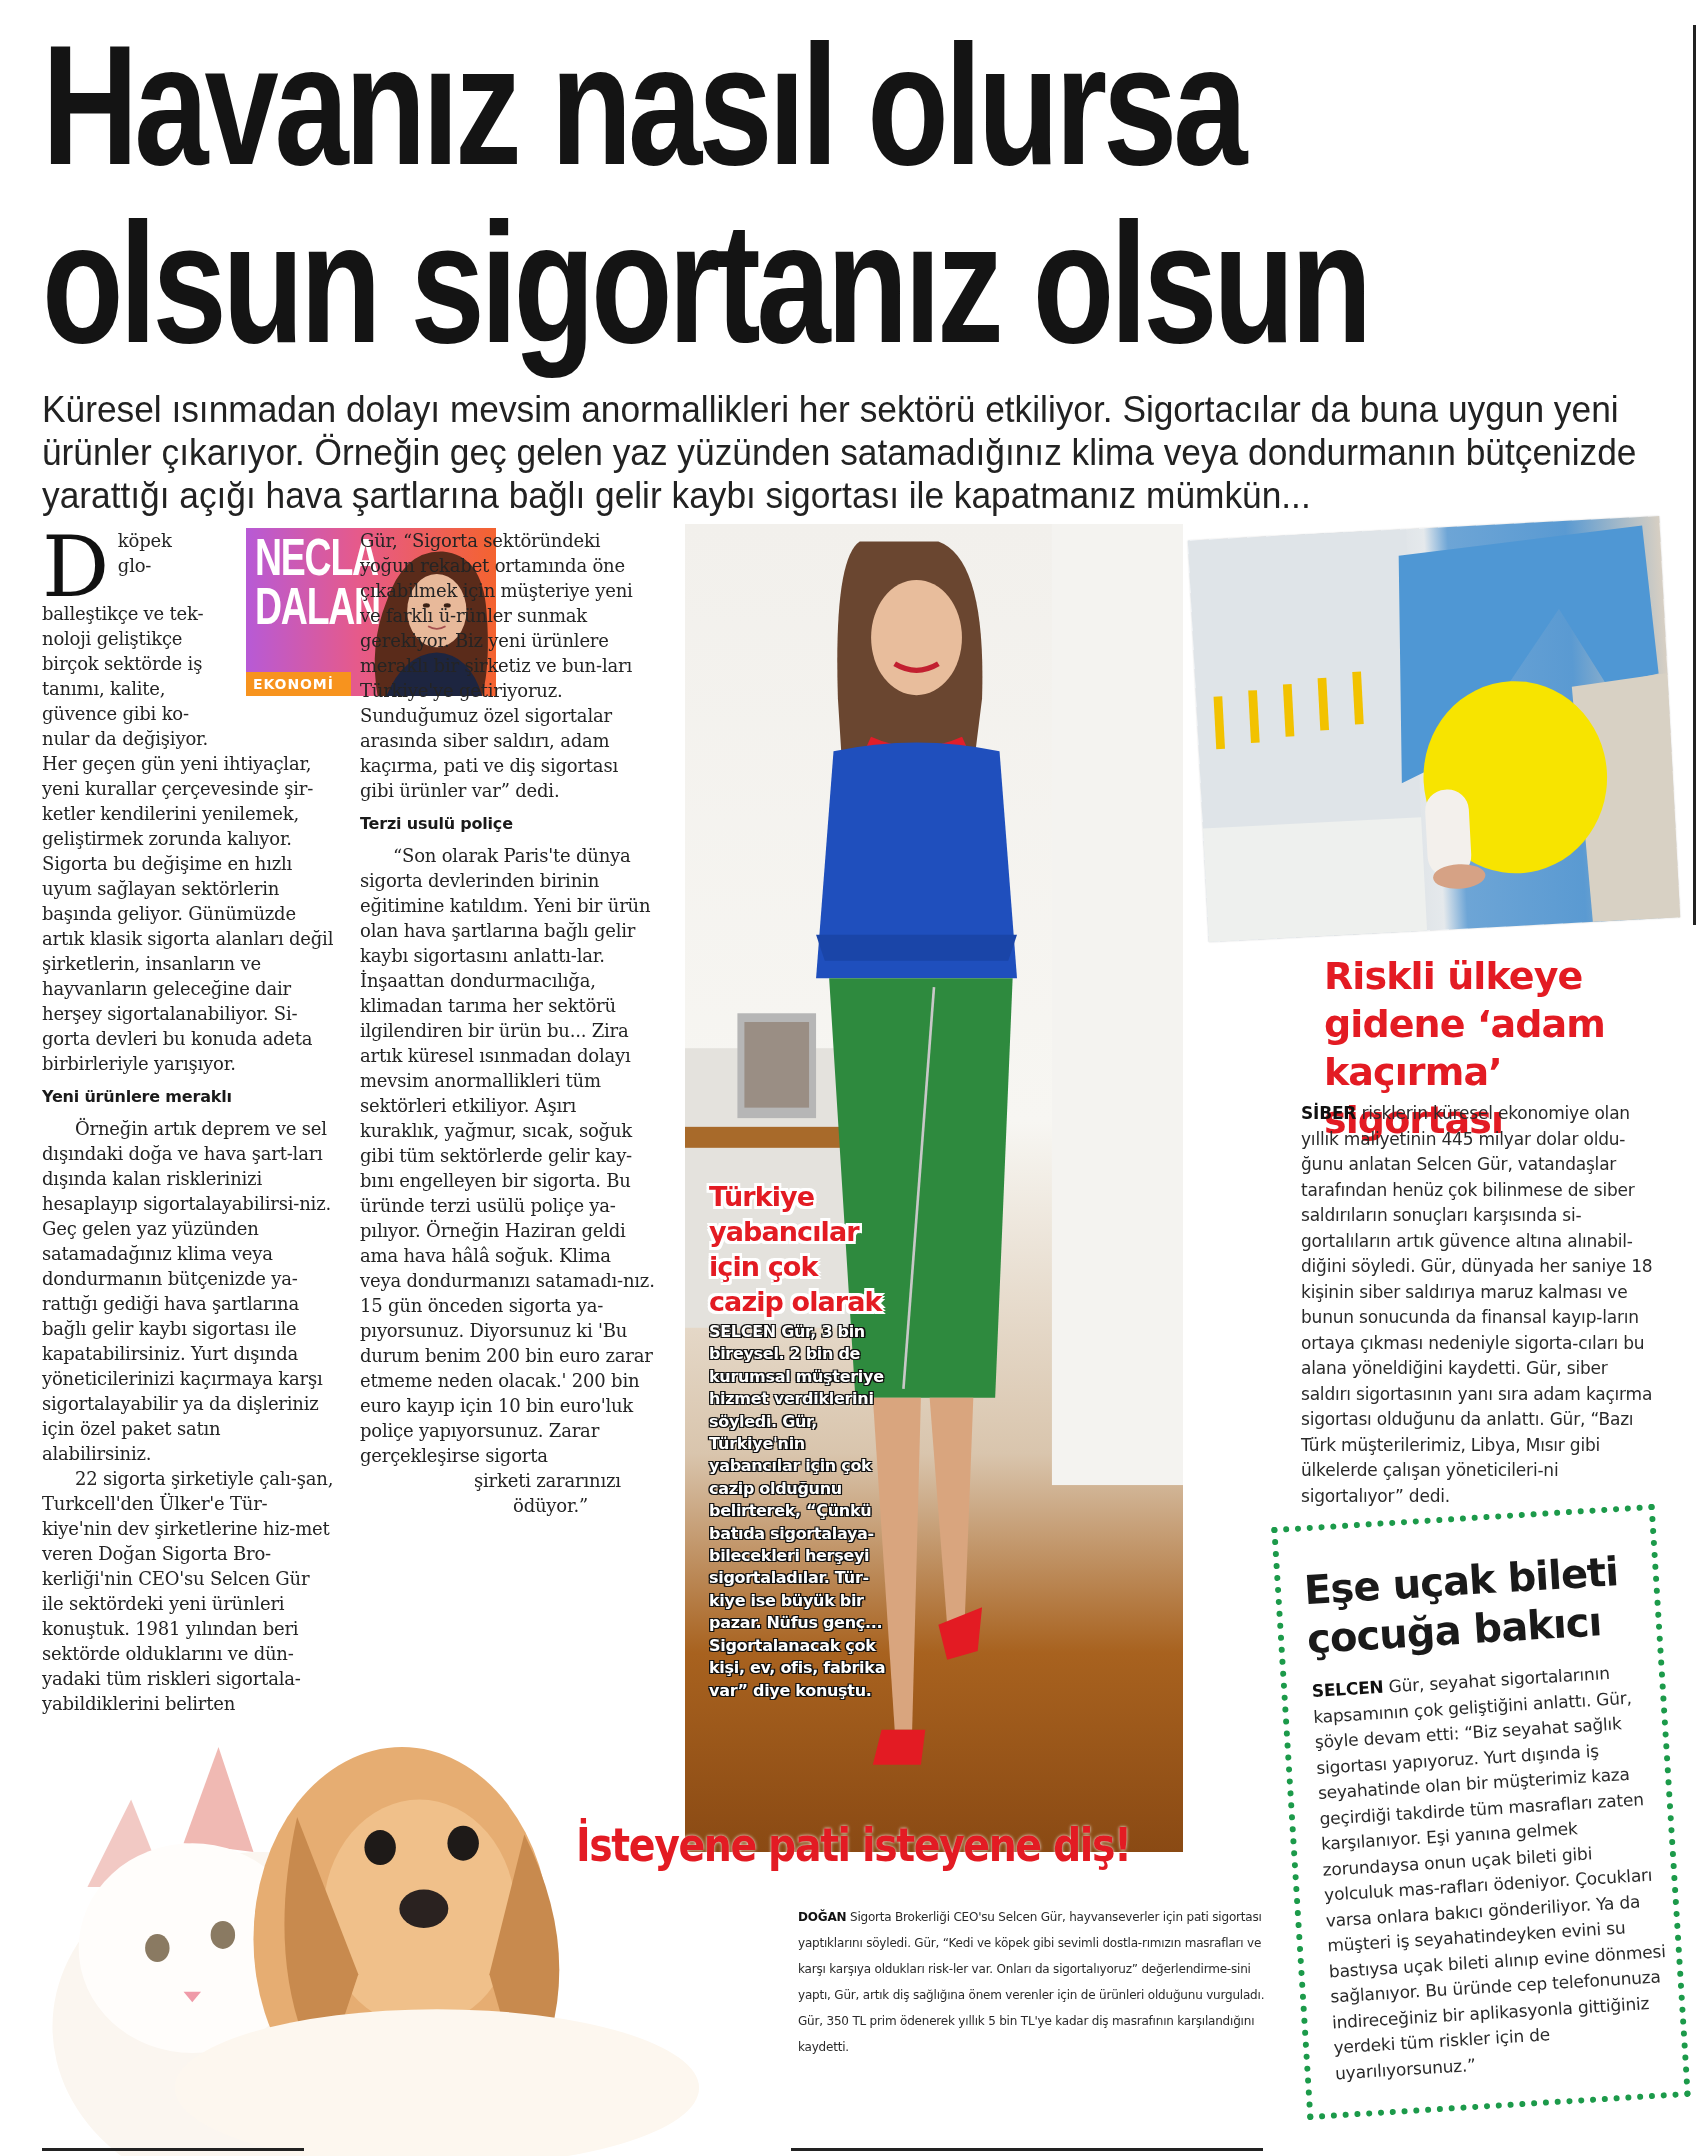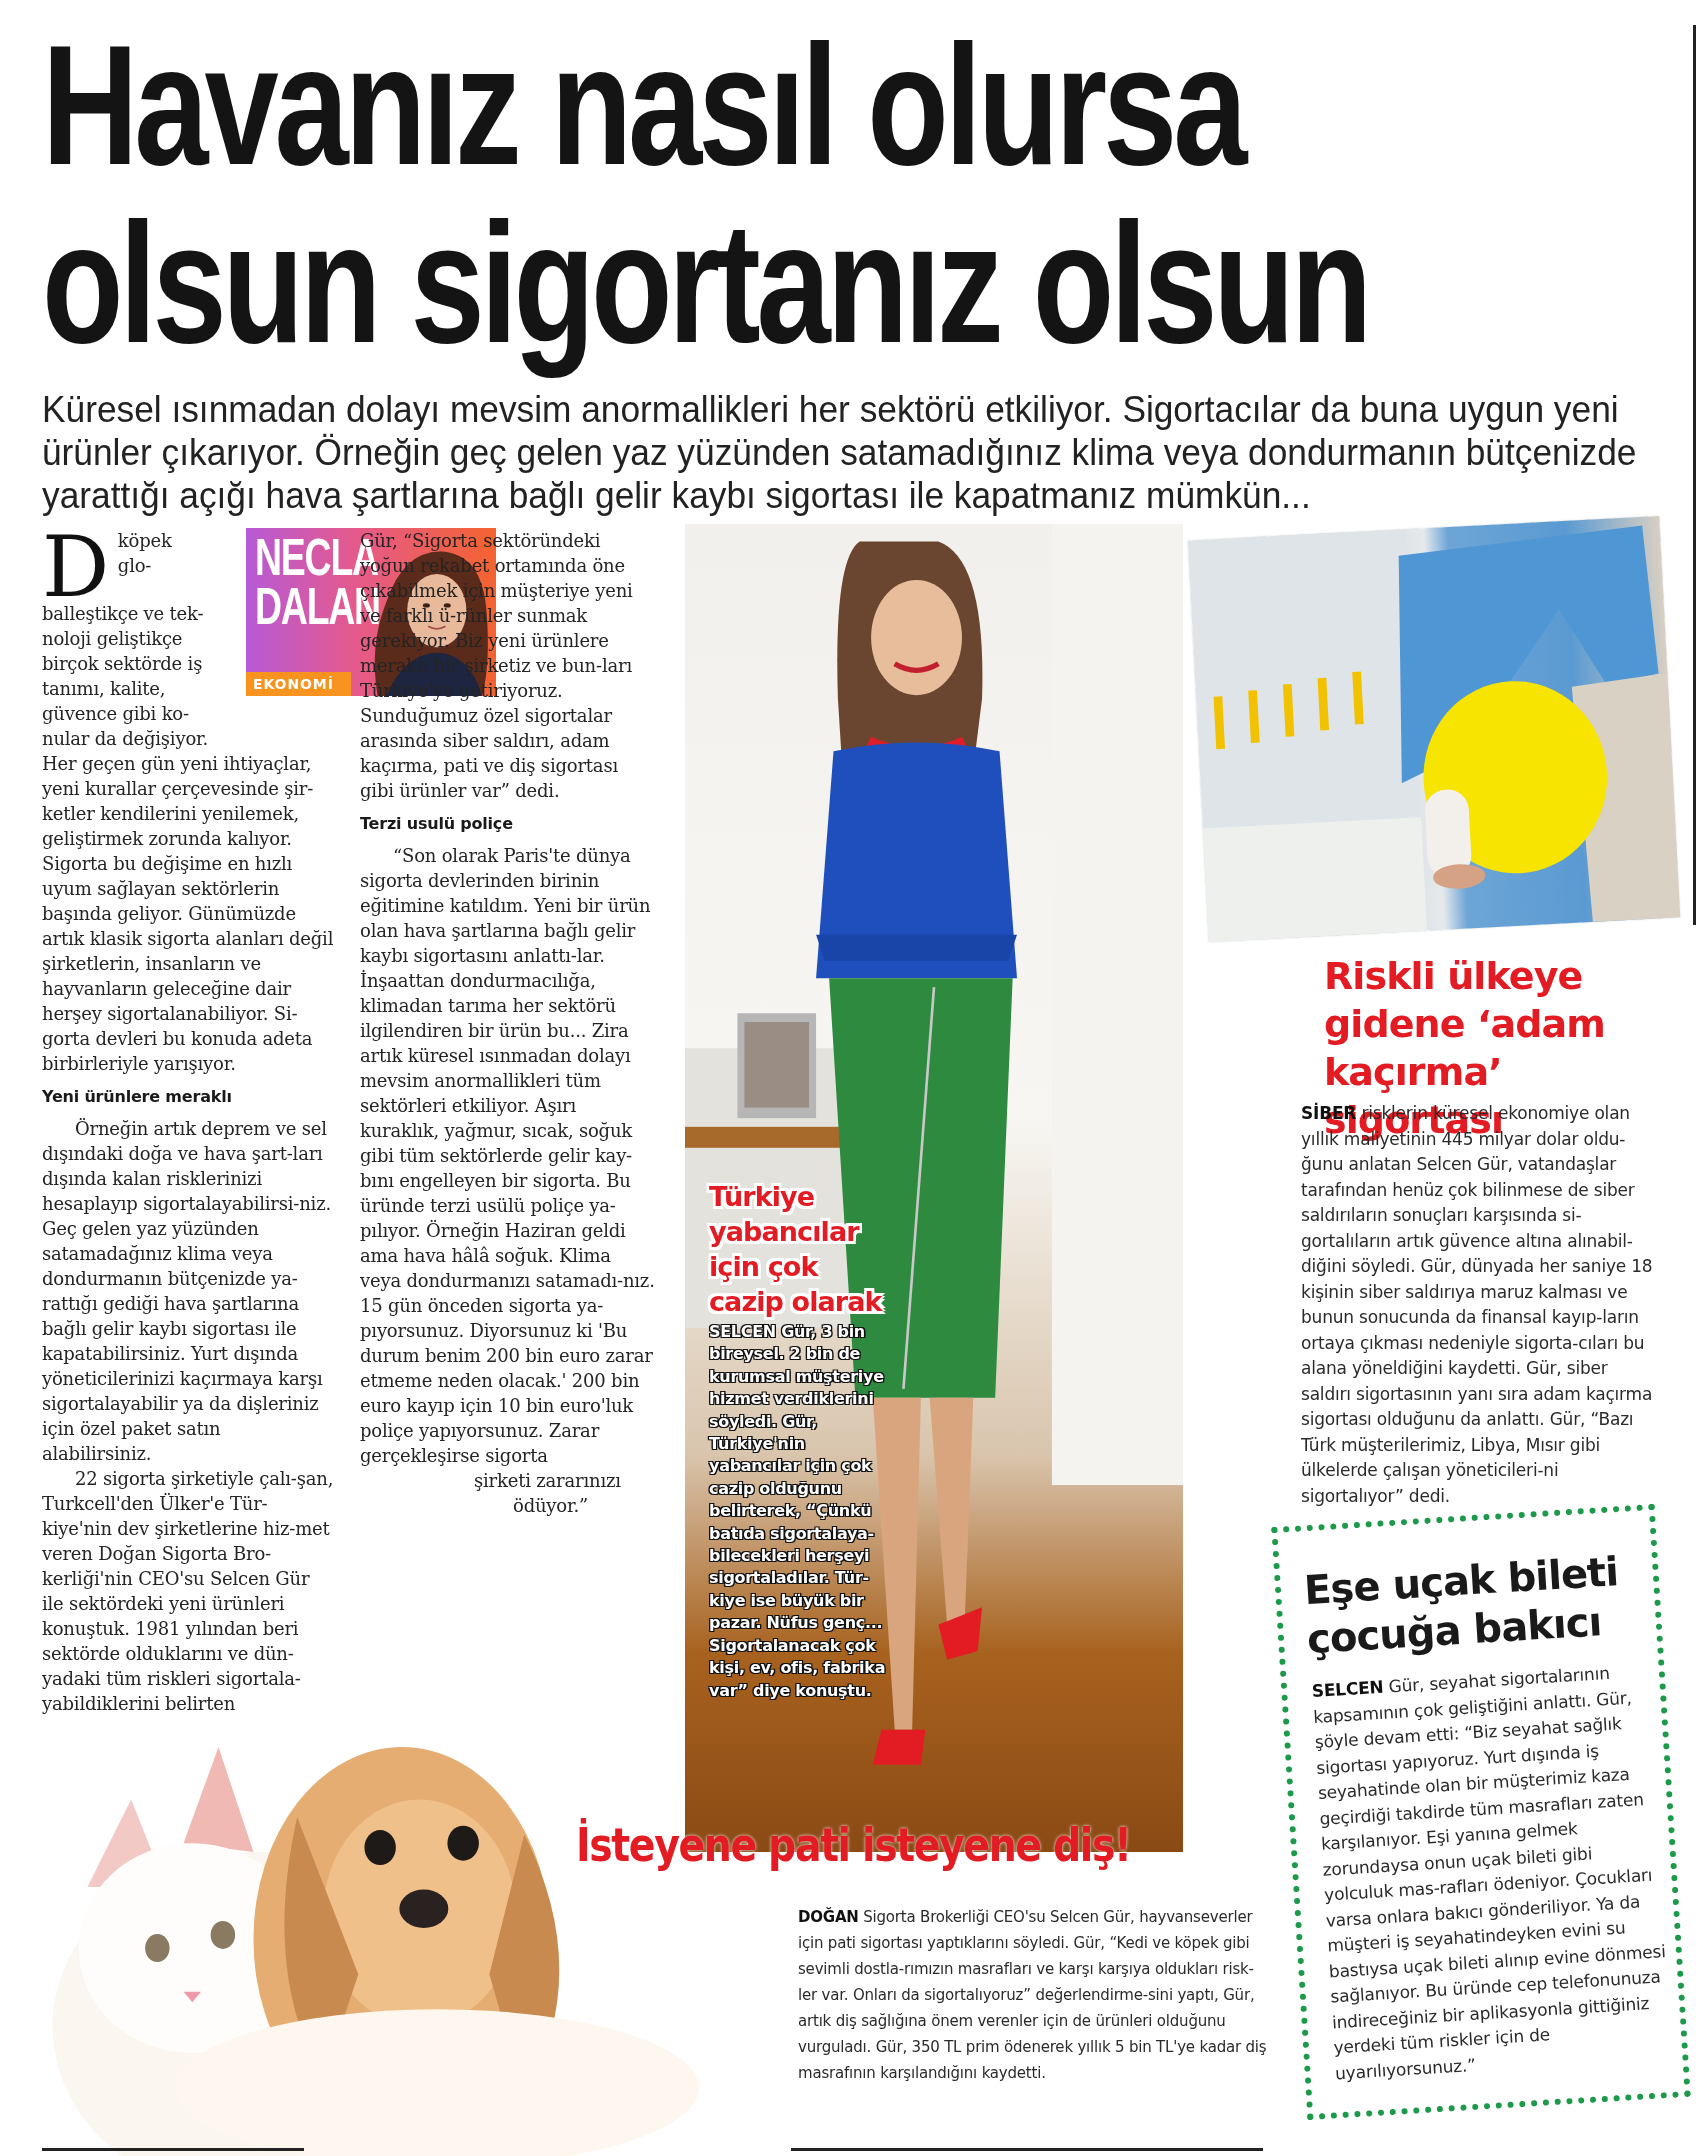--- a/index.html
+++ b/index.html
@@ -124,21 +124,21 @@
 
   
   .pets-photo { left: 35px; top: 1712px; width: 734px; height: 445px; overflow: hidden; }
   .pets-title {
     left: 576px; top: 1817px;
     font-family: "DejaVu Sans", sans-serif; font-weight: 700; font-size: 47px; line-height: 56px;
     color: #e31b23; letter-spacing: -1.7px; white-space: nowrap;
     transform: scaleX(0.84); transform-origin: left top;
     text-shadow: 0 0 3.5px #fff;
   }
-  .pets-body { left: 798px; top: 1904px; width: 472px; font-size: 15px; line-height: 26px; }
+  .pets-body { left: 798px; top: 1904px; width: 472px; font-size: 12px; line-height: 26px; }
 
   .bottom-rule { height: 2.6px; background: #222; }
 </style>
 </head>
 <body>
 
 <div class="abs headline">
   <div>Havanız nasıl olursa</div>
   <div>olsun sigortanız olsun</div>
 </div>

